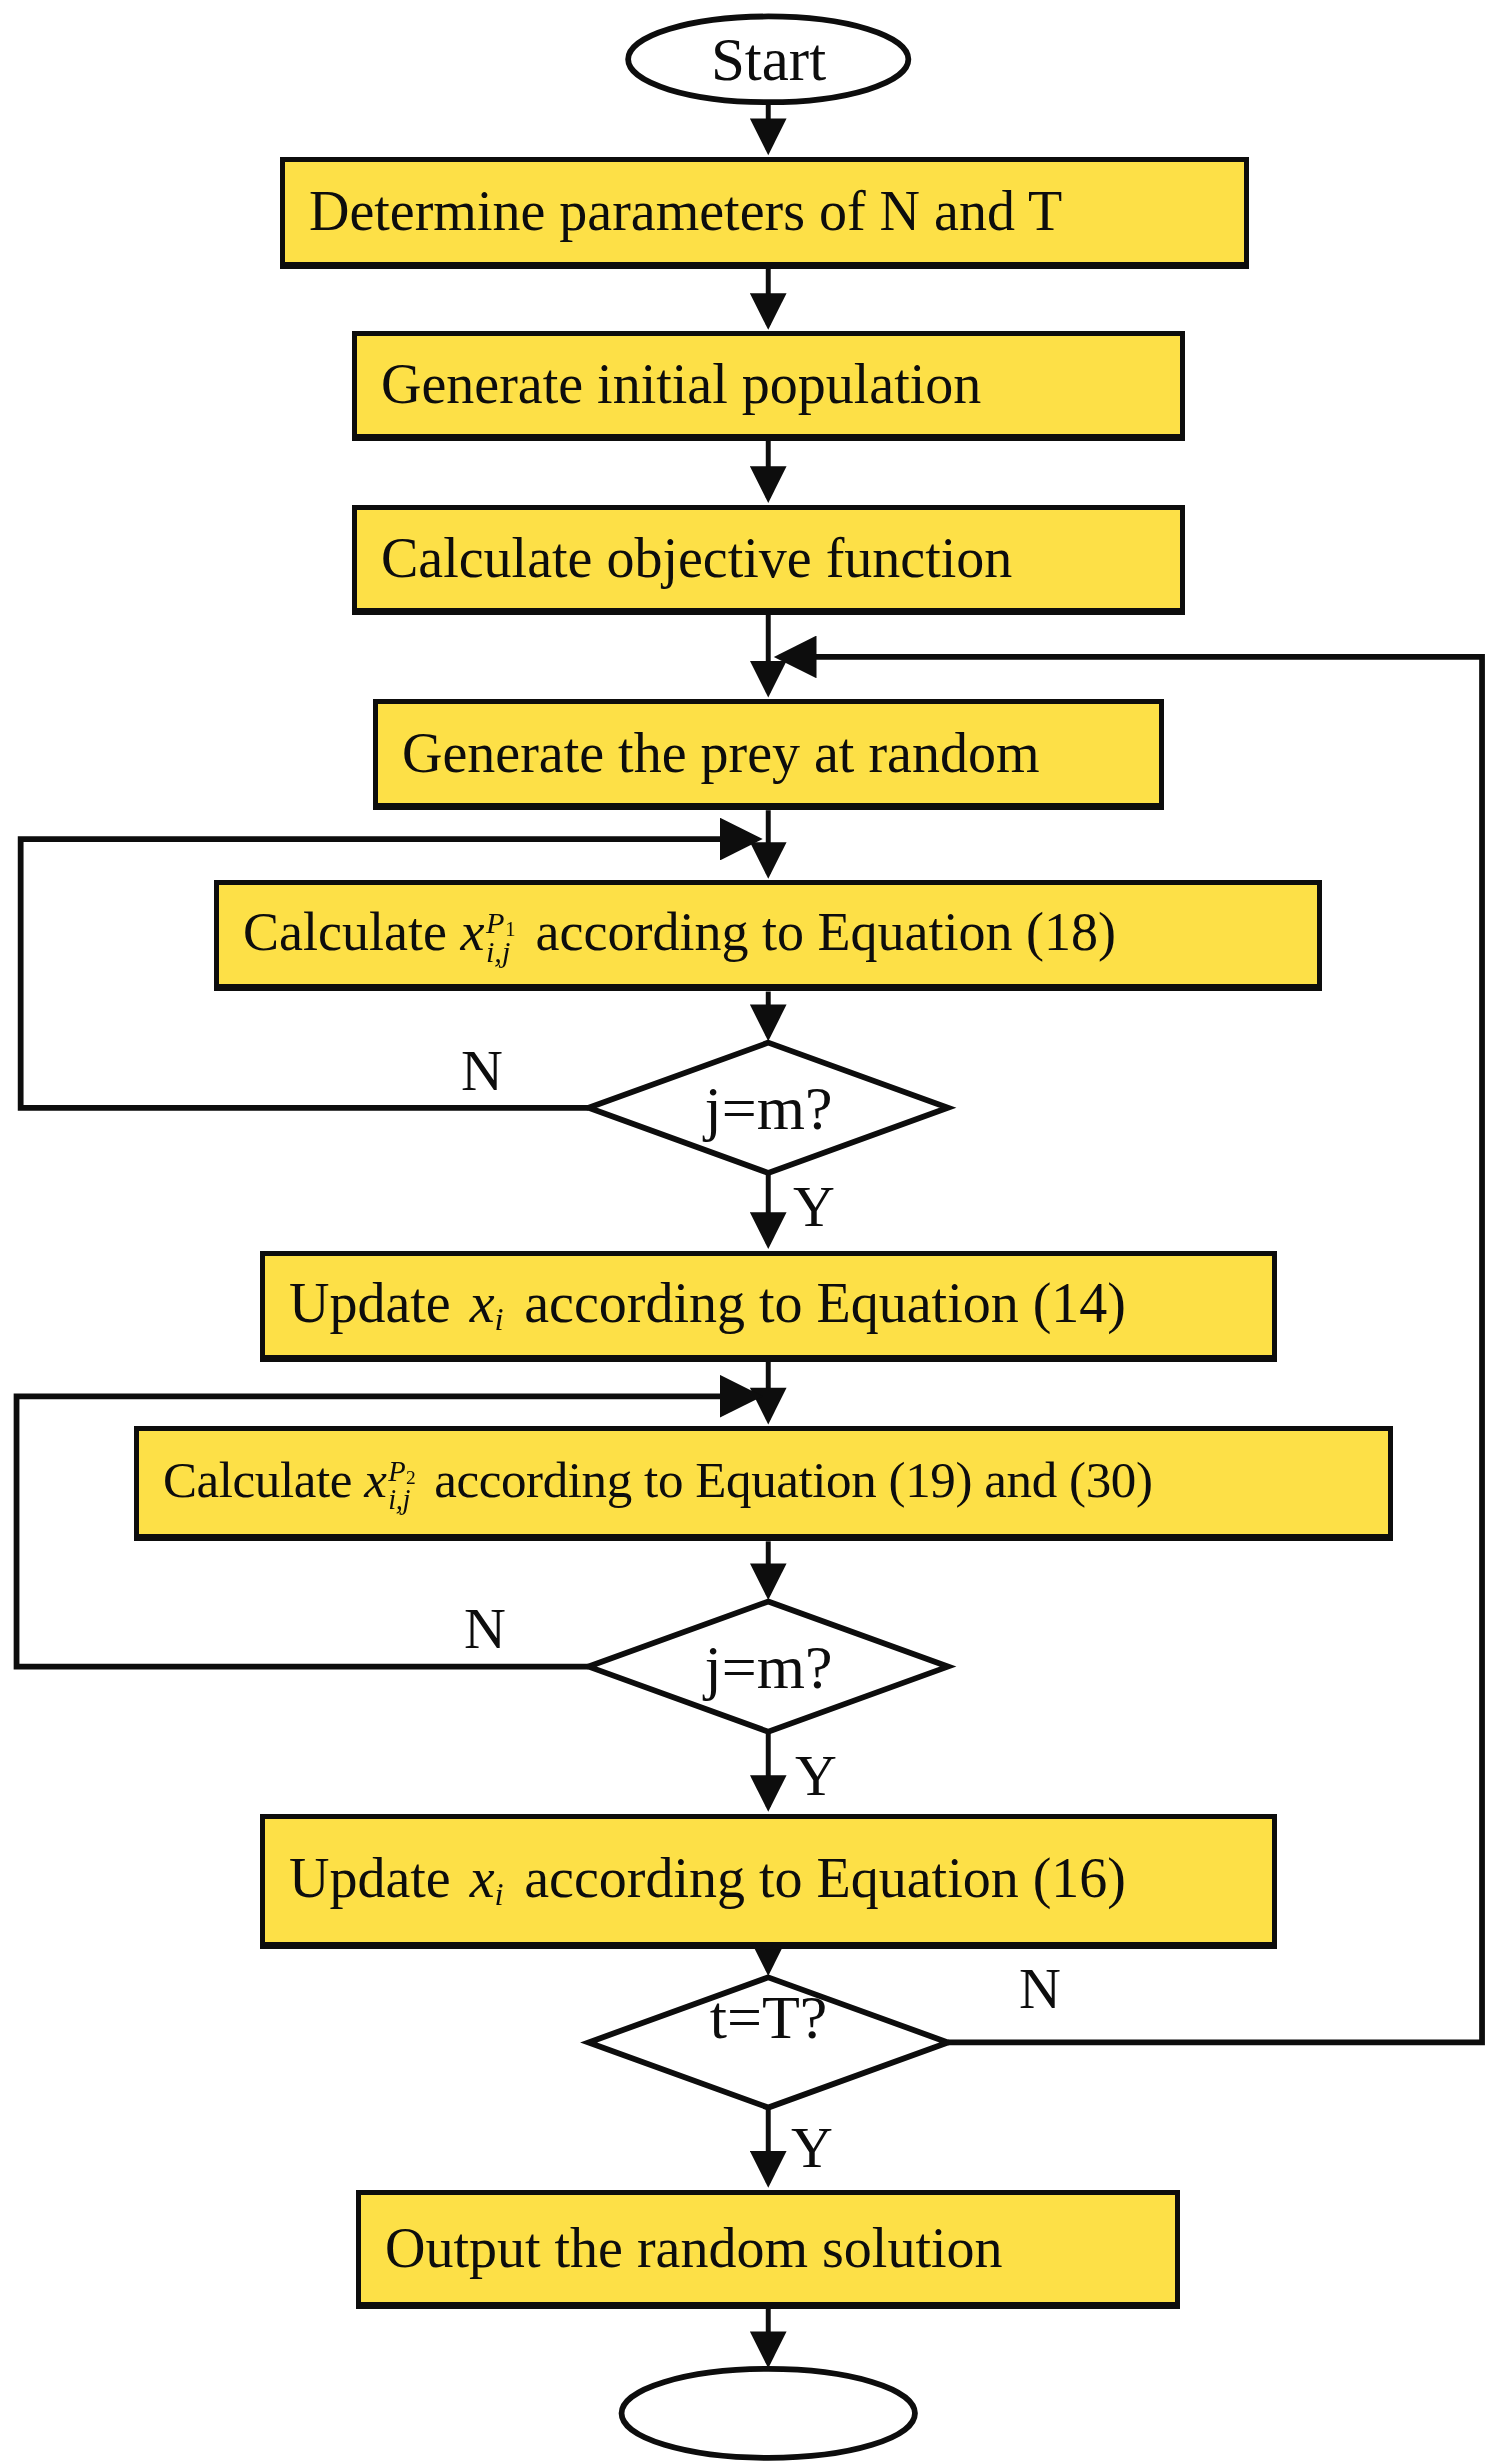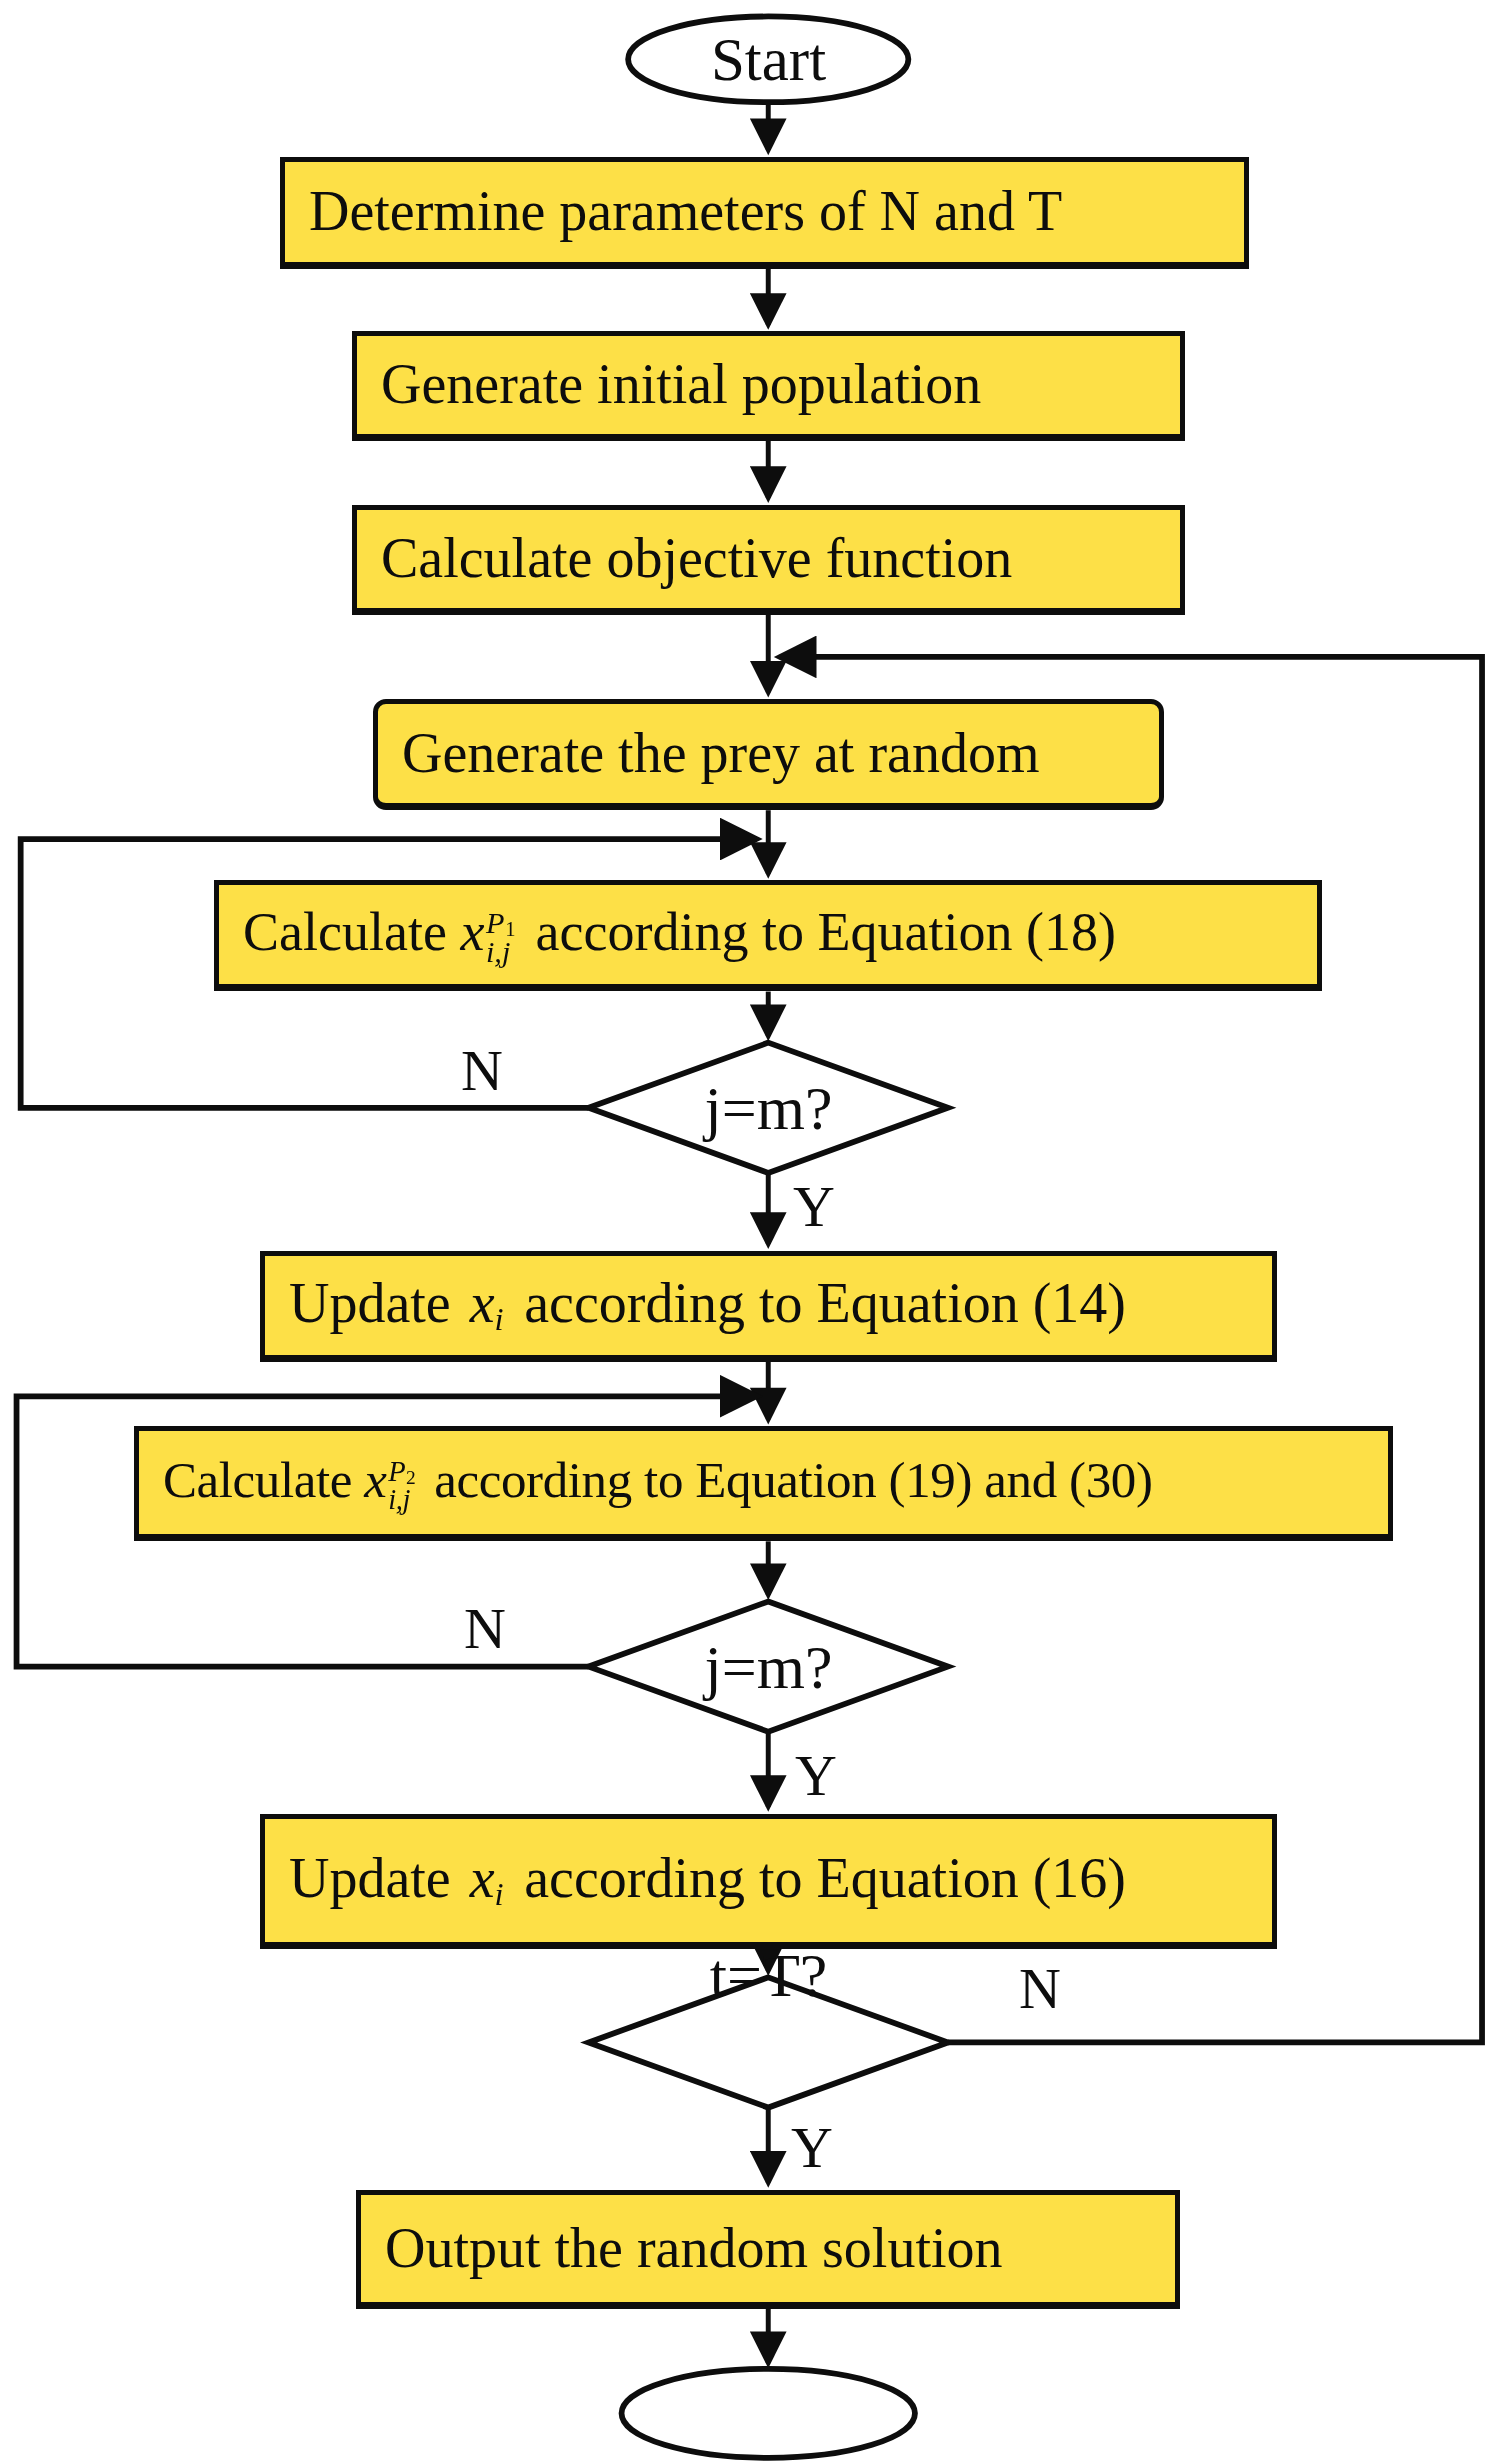--- a/index.html
+++ b/index.html
@@ -96,21 +96,21 @@
   </div>
 
   <div class="node" style="left:352px;top:331px;width:833px;height:110px;">
     <span class="lbl">Generate initial population</span>
   </div>
 
   <div class="node" style="left:352px;top:505px;width:833px;height:110px;">
     <span class="lbl">Calculate objective function</span>
   </div>
 
-  <div class="node" style="left:373px;top:699px;width:791px;height:111px;border-radius:13px;">
+  <div class="node" style="left:373px;top:699px;width:791px;height:111px;">
     <span class="lbl">Generate the prey at random</span>
   </div>
 
   <div class="node fs66" style="left:214px;top:880px;width:1108px;height:111px;">
     <span class="lbl">
       <span>Calculate</span>
       <span class="mvar">x</span><span class="scripts">
           <span class="sup"><span>P</span><span class="supsub">1</span></span>
           <span class="sub">i,j</span>
         </span>
@@ -160,21 +160,21 @@
   </div>
 
   <div class="node" style="left:260px;top:1814px;width:1017px;height:135px;">
     <span class="lbl">
       <span>Update</span>
       <span class="mvar" style="margin-left:5px;">x</span><span class="isub">i</span>
       <span>according to Equation (16)</span>
     </span>
   </div>
 
-  <div class="freelabel dlabel" style="left:645px;top:1934px;width:247px;height:82px;position:absolute;">
+  <div class="freelabel dlabel" style="left:645px;top:1976px;width:247px;height:82px;position:absolute;">
     <span class="lbl">t=T?</span>
   </div>
 
   <div class="freelabel elabel" style="left:1003px;top:1952px;width:74px;height:74px;position:absolute;">
     <span class="lbl">N</span>
   </div>
   <div class="freelabel elabel" style="left:775px;top:2111px;width:74px;height:74px;position:absolute;">
     <span class="lbl">Y</span>
   </div>
 

